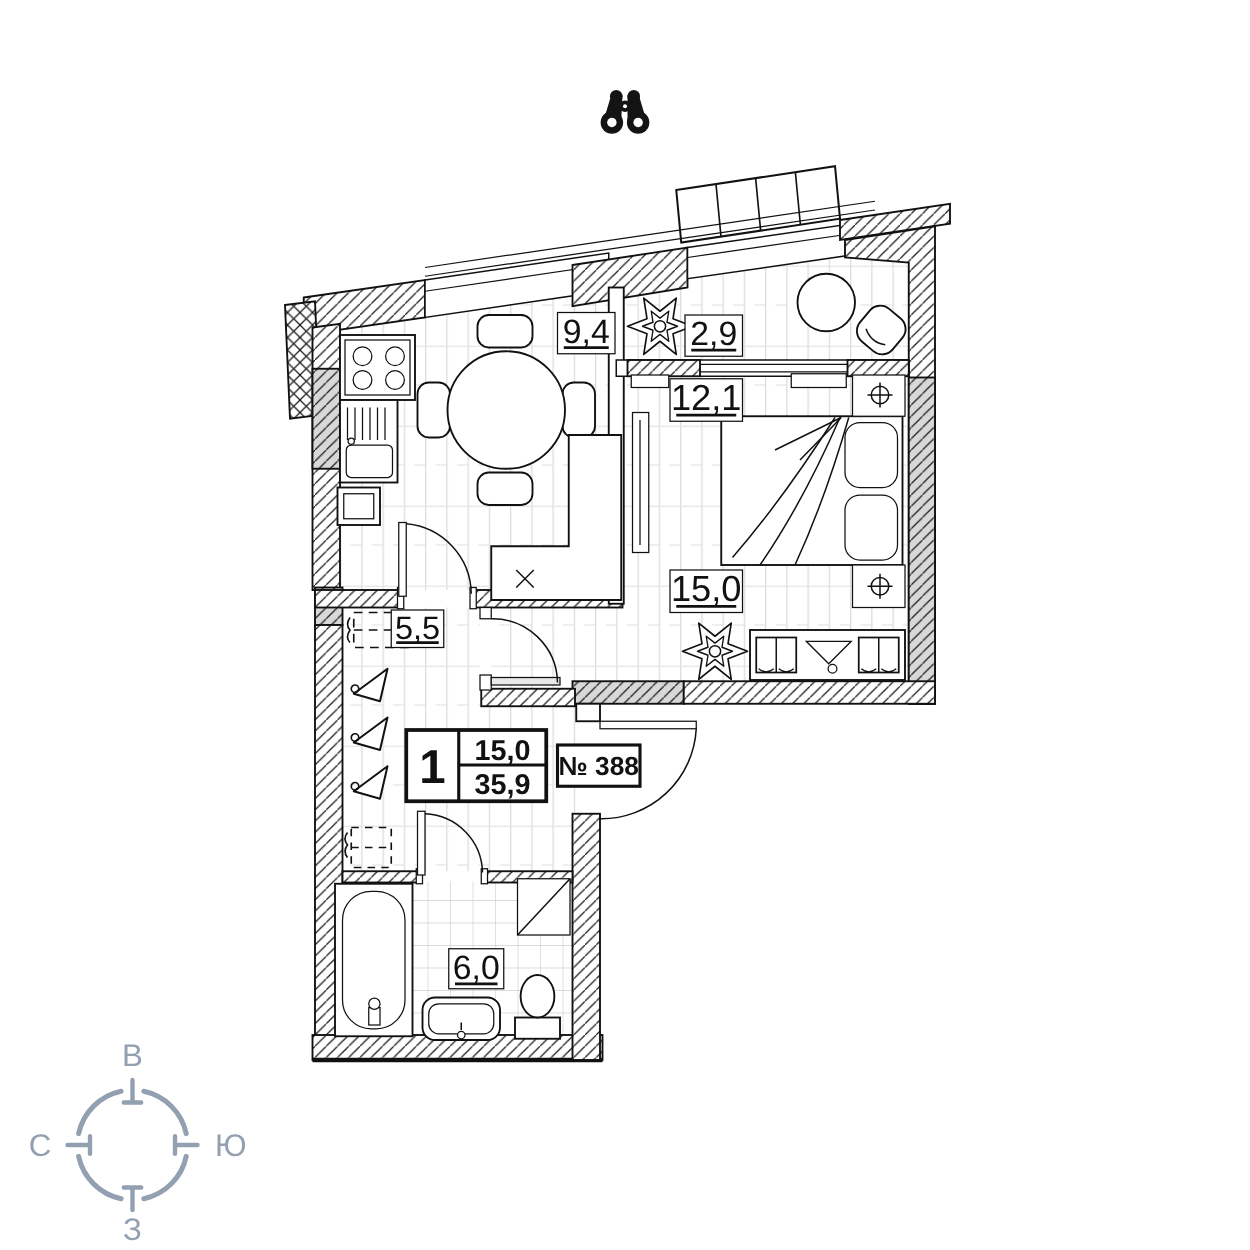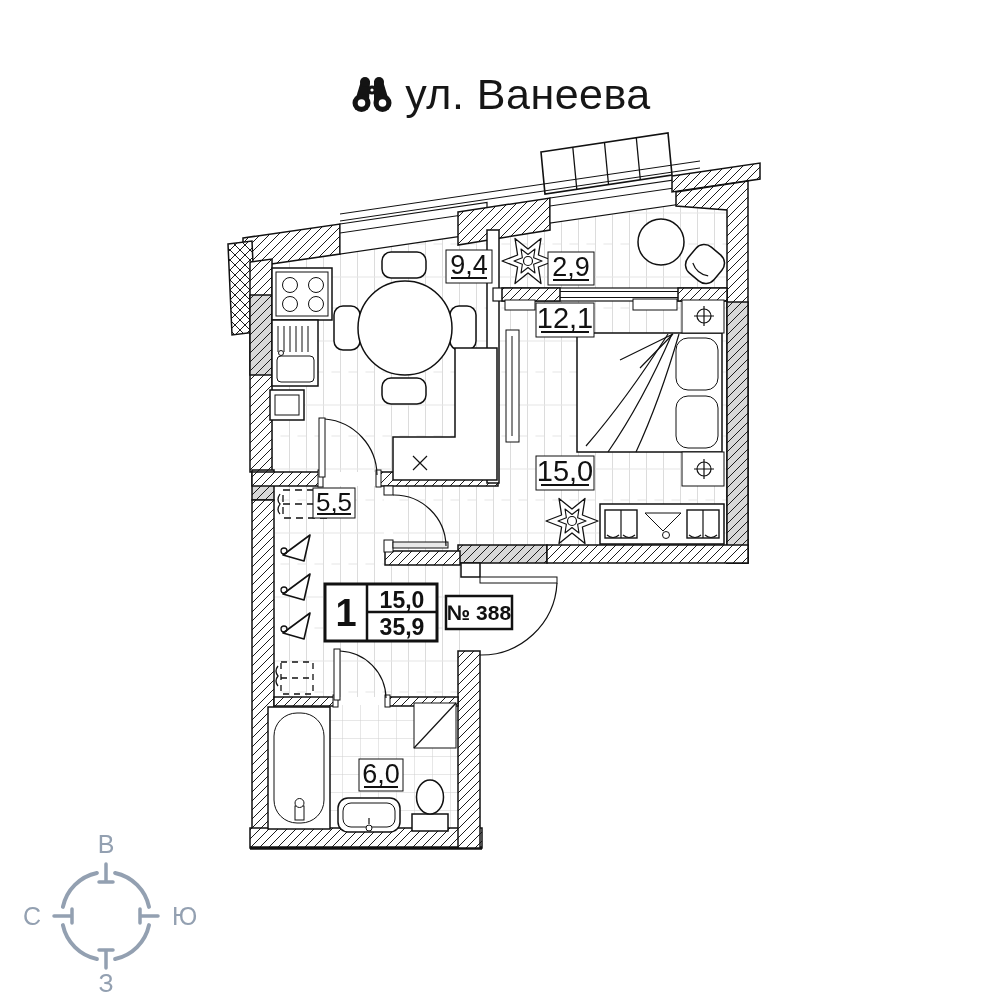--- a/index.html
+++ b/index.html
@@ -37,21 +37,20 @@
           <circle cx="16" cy="7" r="5"></circle>
           <circle cx="30" cy="7" r="5"></circle>
           <circle cx="23" cy="15" r="4.6"></circle>
           <circle cx="12.5" cy="28" r="9"></circle>
           <circle cx="33.5" cy="28" r="9"></circle>
         </g>
         <circle cx="12.5" cy="28" r="3.8" fill="#fff"></circle>
         <circle cx="33.5" cy="28" r="3.8" fill="#fff"></circle>
         <circle cx="23" cy="15" r="1.6" fill="#fff"></circle>
       </svg>
-      <span class="title-text">ул. Ванеева</span>
     </span>
   </div>
 
   <svg id="planSvg" width="1000" height="1000" viewBox="0 0 1000 1000">
     <defs>
       <pattern id="hatch" width="9" height="9" patternUnits="userSpaceOnUse">
         <rect width="9" height="9" fill="#ffffff"></rect>
         <path d="M-1,10 L10,-1" stroke="#1c1c1c" stroke-width="1"></path>
       </pattern>
       <pattern id="hatchGray" width="9" height="9" patternUnits="userSpaceOnUse">

